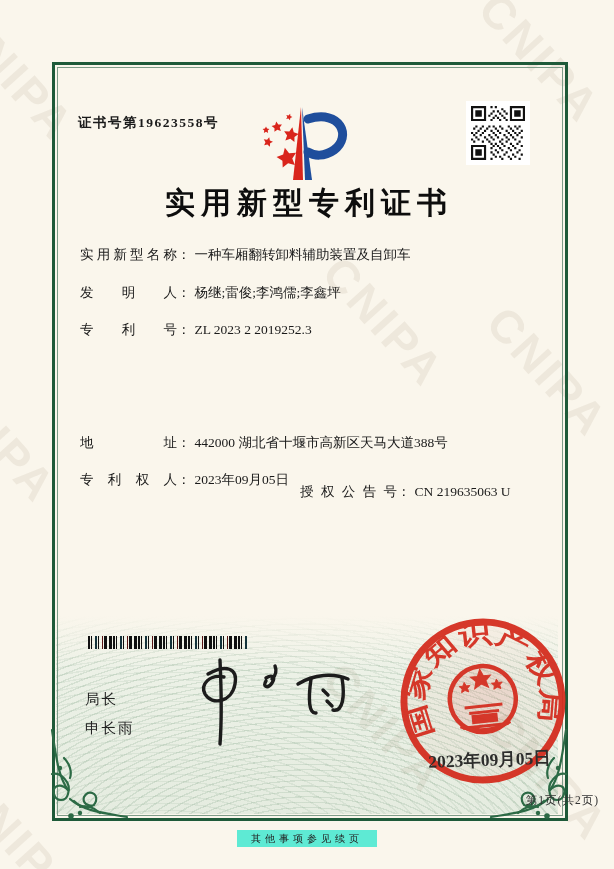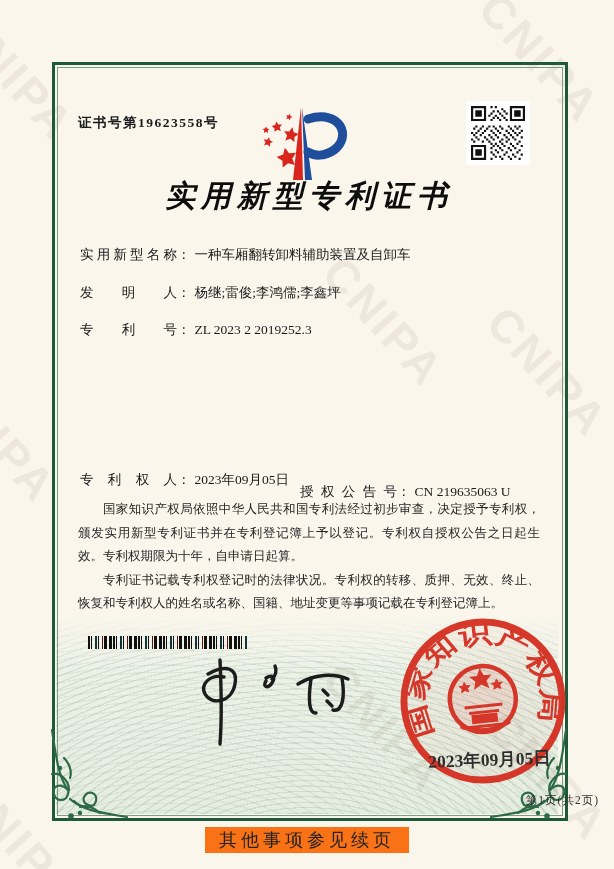--- a/index.html
+++ b/index.html
@@ -27,22 +27,22 @@
       linear-gradient(180deg, rgba(250,246,236,1) 0%, rgba(250,246,236,0) 26%),
       repeating-radial-gradient(900px 540px at 50% 138%, rgba(120,158,128,0.20) 0 2px, rgba(255,255,255,0) 2px 9px),
       repeating-radial-gradient(650px 430px at 22% 150%, rgba(120,158,128,0.13) 0 2px, rgba(255,255,255,0) 2px 11px),
       linear-gradient(180deg,#eff3e9,#e5ece0);
   }
   
   .cert-no{position:absolute; left:78px; top:114px; z-index:4; font-size:13.5px; letter-spacing:1.5px;font-weight:bold;}
   .logo{position:absolute; left:246px; top:104px; width:122px; height:80px; z-index:4;}
   .qr{position:absolute; left:466px; top:101px; width:64px; height:64px; z-index:4; background:#fff; padding:5px; box-sizing:border-box;}
   .title{
-    position:absolute; left:55px; top:176px; width:508px; z-index:4; text-align:center;
-    font-size:30px; font-weight:700; letter-spacing:6px; color:#0d0d0d;font-style:italic;
+    position:absolute; left:55px; top:183px; width:508px; z-index:4; text-align:center;
+    font-size:30px; font-weight:700; letter-spacing:6px; color:#0d0d0d;
   }
   
   .field{position:absolute; left:80px; z-index:4; font-size:13.5px; white-space:nowrap;}
   .f-label{display:inline-block; width:97px; text-align:justify; text-align-last:justify; vertical-align:bottom;}
   .f-colon{margin-right:4px;}
   .f-pair2{position:absolute; left:220px; top:0;margin-top:12px;}
   
   .body-text{
     position:absolute; left:78px; top:498px; width:462px; z-index:4;
     font-size:12.5px; line-height:23.5px; text-align:justify; color:#262626;
@@ -62,21 +62,21 @@
   .signer div{margin-bottom:10px;}
   .signature{position:absolute; left:182px; top:652px; width:180px; height:98px; z-index:4;}
   .seal{position:absolute; left:396px; top:614px; width:174px; height:174px; z-index:5; transform:rotate(-6deg); opacity:0.93;}
   .page-no{position:absolute; left:55px; top:793px; width:508px; z-index:4; text-align:right; font-size:11.5px; letter-spacing:1px; color:#333;padding-left:36px;}
   .ornament{position:absolute; width:82px; height:92px; z-index:3;}
   .orn-right{left:487px; top:728px;}
   .orn-left{left:49px; top:728px; transform:scaleX(-1);}
   .note{
     position:absolute; left:0; top:828px; width:614px; z-index:4; text-align:center;
   }
-  .note span{background:#f97316; padding:3px 14px; font-size:18px; letter-spacing:4px; color:#222;}
+  .note span{background:#5eead4; padding:3px 14px; font-size:10px; letter-spacing:4px; color:#222;}
 </style>
 </head>
 <body>
 
 <div class="page">
 
   <span class="wm" style="left:-18px;top:0px;">CNIPA</span>
   <span class="wm" style="left:508px;top:-18px;">CNIPA</span>
   <span class="wm" style="left:352px;top:246px;">CNIPA</span>
   <span class="wm" style="left:-36px;top:362px;">CNIPA</span>
@@ -141,34 +141,37 @@
 
   <div class="field" style="top:246px">
     <span class="f-label">实用新型名称</span><span class="f-colon">：</span><span class="f-value">一种车厢翻转卸料辅助装置及自卸车</span>
   </div>
   <div class="field" style="top:284px">
     <span class="f-label">发明人</span><span class="f-colon">：</span><span class="f-value">杨继;雷俊;李鸿儒;李鑫坪</span>
   </div>
   <div class="field" style="top:321px">
     <span class="f-label">专利号</span><span class="f-colon">：</span><span class="f-value">ZL 2023 2 2019252.3</span>
   </div>
+  <div class="field" style="top:434px">
+    <span class="f-label">地址</span><span class="f-colon">：</span><span class="f-value">442000 湖北省十堰市高新区天马大道388号</span>
+  </div>
   <div class="field" style="top:471px">
     <span class="f-label">专利权人</span><span class="f-colon">：</span><span class="f-value">2023年09月05日</span>
     <span class="f-pair2">
       <span class="f-label">授权公告号</span><span class="f-colon">：</span><span class="f-value">CN 219635063 U</span>
     </span>
   </div>
 
-  <div class="body-text">
-    <p>国家知识产权局依照中华人民共和国专利法经过初步审查，决定授予专利权，颁发实用新型专利证书并在专利登记簿上予以登记。专利权自授权公告之日起生效。专利权期限为十年，自申请日起算。</p>
-    <p>专利证书记载专利权登记时的法律状况。专利权的转移、质押、无效、终止、恢复和专利权人的姓名或名称、国籍、地址变更等事项记载在专利登记簿上。</p>
-  </div>
 
   <div class="barcode"></div>
 
+  <div class="signer">
+    <div>局长</div>
+    <div>申长雨</div>
+  </div>
 
   <svg class="signature" viewBox="0 0 180 98" aria-hidden="true">
     <g fill="none" stroke="#1c1c1c" stroke-width="3.4" stroke-linecap="round" stroke-linejoin="round">
       <path d="M26,22 C44,12 56,16 53,32 C50,50 30,54 23,42 C18,32 28,22 42,25"></path>
       <path d="M38,8 C39,30 40,66 38,92"></path>
       <path d="M84,26 C90,22 94,25 90,31 C86,37 80,35 84,29"></path>
       <path d="M93,14 C95,19 93,24 90,27"></path>
       <path d="M116,32 C132,22 152,21 166,27"></path>
       <path d="M129,27 C126,48 127,62 134,61"></path>
       <path d="M160,26 C163,44 161,60 151,58"></path>

